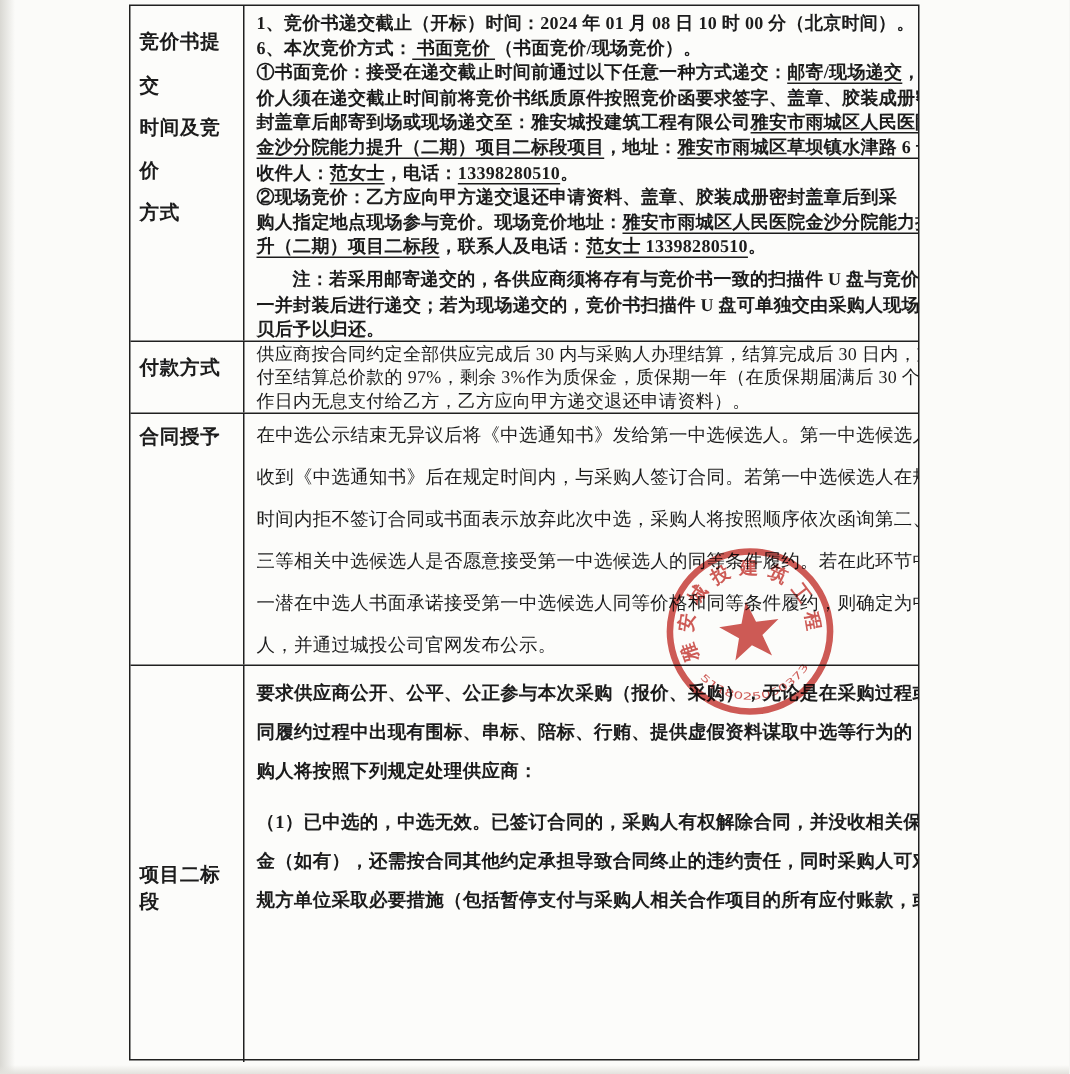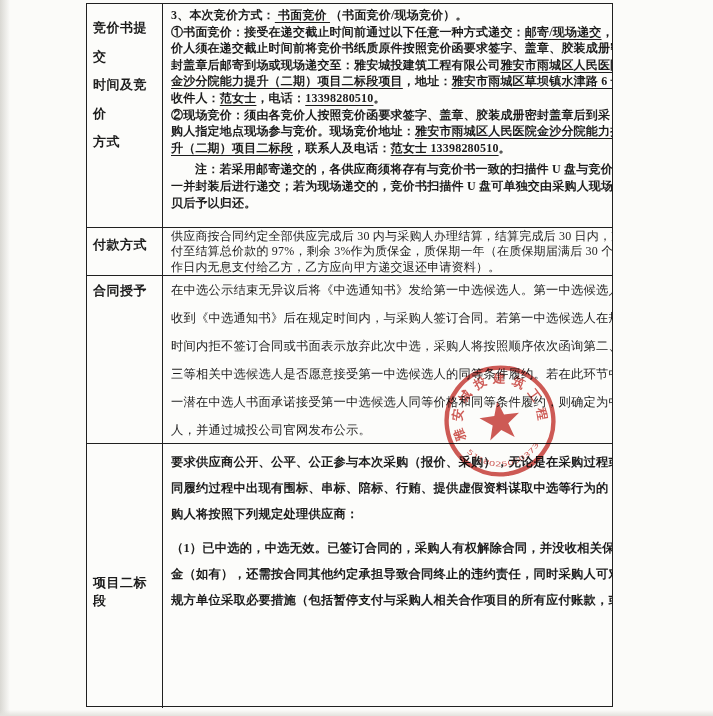--- a/index.html
+++ b/index.html
@@ -69,27 +69,28 @@
   <div class="scan-edge-bottom"></div>
 
   <div class="tbl" id="docTable">
       <div class="row r0">
         <div class="lab">
           <span class="ll">竞价书提交</span>
           <span class="ll">时间及竞价</span>
           <span class="ll">方式</span>
         </div>
         <div class="con">
-          <div class="ln"><span>3、本次竞价方式：</span><span class="u"> 书面竞价 </span><span>（书面竞价/现场竞价）。</span></div>
+          <div class="ln"><span>1、竞价书递交截止（开标）时间：2024 年 01 月 08 日 10 时 00 分（北京时间）。</span></div>
+          <div class="ln"><span>6、本次竞价方式：</span><span class="u"> 书面竞价 </span><span>（书面竞价/现场竞价）。</span></div>
           <div class="ln"><span>①书面竞价：接受在递交截止时间前通过以下任意一种方式递交：</span><span class="u">邮寄/现场递交</span><span>，竞</span></div>
           <div class="ln"><span>价人须在递交截止时间前将竞价书纸质原件按照竞价函要求签字、盖章、胶装成册密</span></div>
           <div class="ln"><span>封盖章后邮寄到场或现场递交至：雅安城投建筑工程有限公司</span><span class="u">雅安市雨城区人民医院</span></div>
           <div class="ln"><span class="u">金沙分院能力提升（二期）项目二标段项目</span><span>，地址：</span><span class="u">雅安市雨城区草坝镇水津路 6 号</span></div>
           <div class="ln"><span>收件人：</span><span class="u">范女士</span><span>，电话：</span><span class="u">13398280510</span><span>。</span></div>
-          <div class="ln"><span>②现场竞价：须由各竞价人按照竞价函要求签字、盖章、胶装成册密封盖章后到采</span></div>
+          <div class="ln"><span>②现场竞价：乙方应向甲方递交退还申请资料、盖章、胶装成册密封盖章后到采</span></div>
           <div class="ln"><span>购人指定地点现场参与竞价。现场竞价地址：</span><span class="u">雅安市雨城区人民医院金沙分院能力提</span></div>
           <div class="ln"><span class="u">升（二期）项目二标段</span><span>，联系人及电话：</span><span class="u">范女士 13398280510</span><span>。</span></div>
           <div class="ln note indent"><span>注：若采用邮寄递交的，各供应商须将存有与竞价书一致的扫描件 U 盘与竞价书</span></div>
           <div class="ln"><span>一并封装后进行递交；若为现场递交的，竞价书扫描件 U 盘可单独交由采购人现场拷</span></div>
           <div class="ln"><span>贝后予以归还。</span></div>
         </div>
       </div>
       <div class="row r1">
         <div class="lab">
           <span class="ll">付款方式</span>

